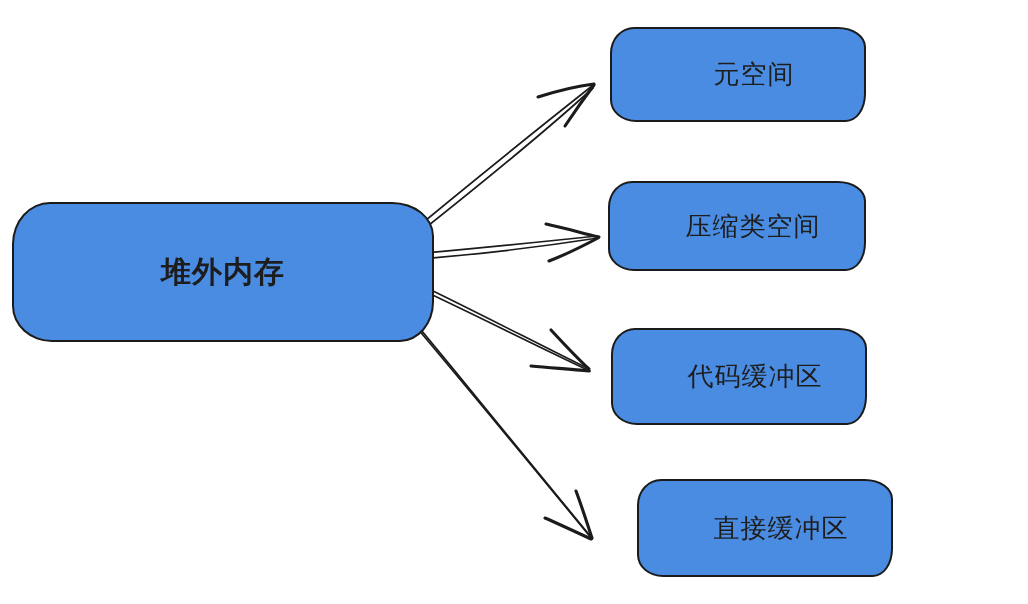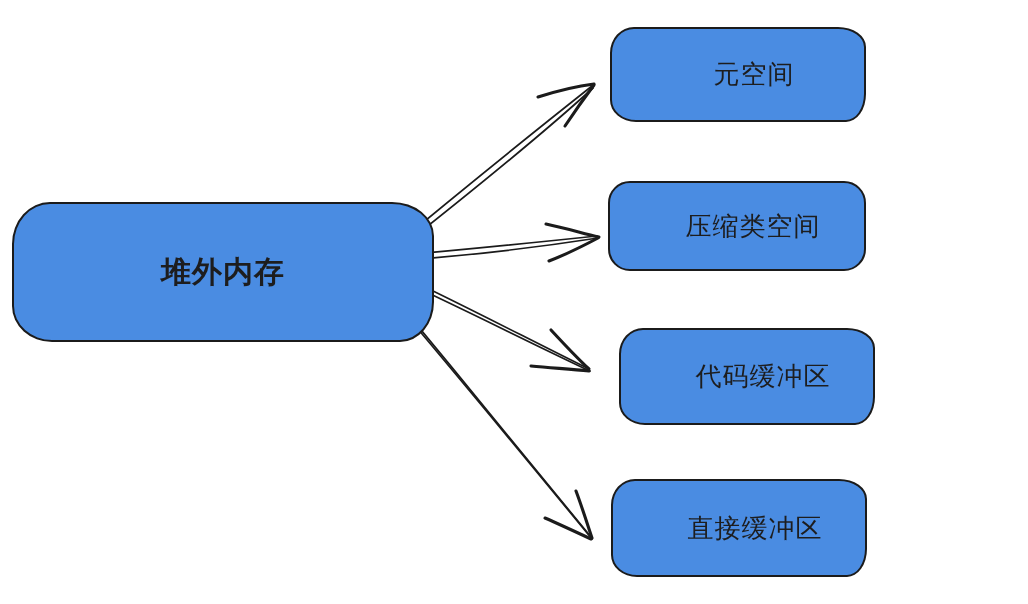--- a/index.html
+++ b/index.html
@@ -46,23 +46,23 @@
     font-size:30px;font-weight:600;
   }
   .root::before{transform:translate(2px,-6px);}
   .child{
     width:256px;height:95px;
     border-radius:24px 28px 20px 26px / 26px 20px 28px 22px;
     font-size:26px;font-weight:500;padding-left:32px;
   }
   .child::before{transform:translate(5px,3px);}
   .child-1{left:610px;top:27px;}
-  .child-2{left:608px;top:181px;width:258px;height:90px;border-radius:22px;}
-  .child-3{left:611px;top:328px;height:97px;margin-left:8px;}
-  .child-4{left:611px;top:479px;height:98px;}
+  .child-2{left:608px;top:181px;width:258px;height:90px;}
+  .child-3{left:611px;top:328px;height:97px;}
+  .child-4{left:637px;top:479px;height:98px;}
   .label{position:relative;z-index:1;}
 </style>
 </head>
 <body>
 
 <div class="canvas">
 
   <svg class="arrows" viewBox="0 0 1028 604">
 
     <g>

